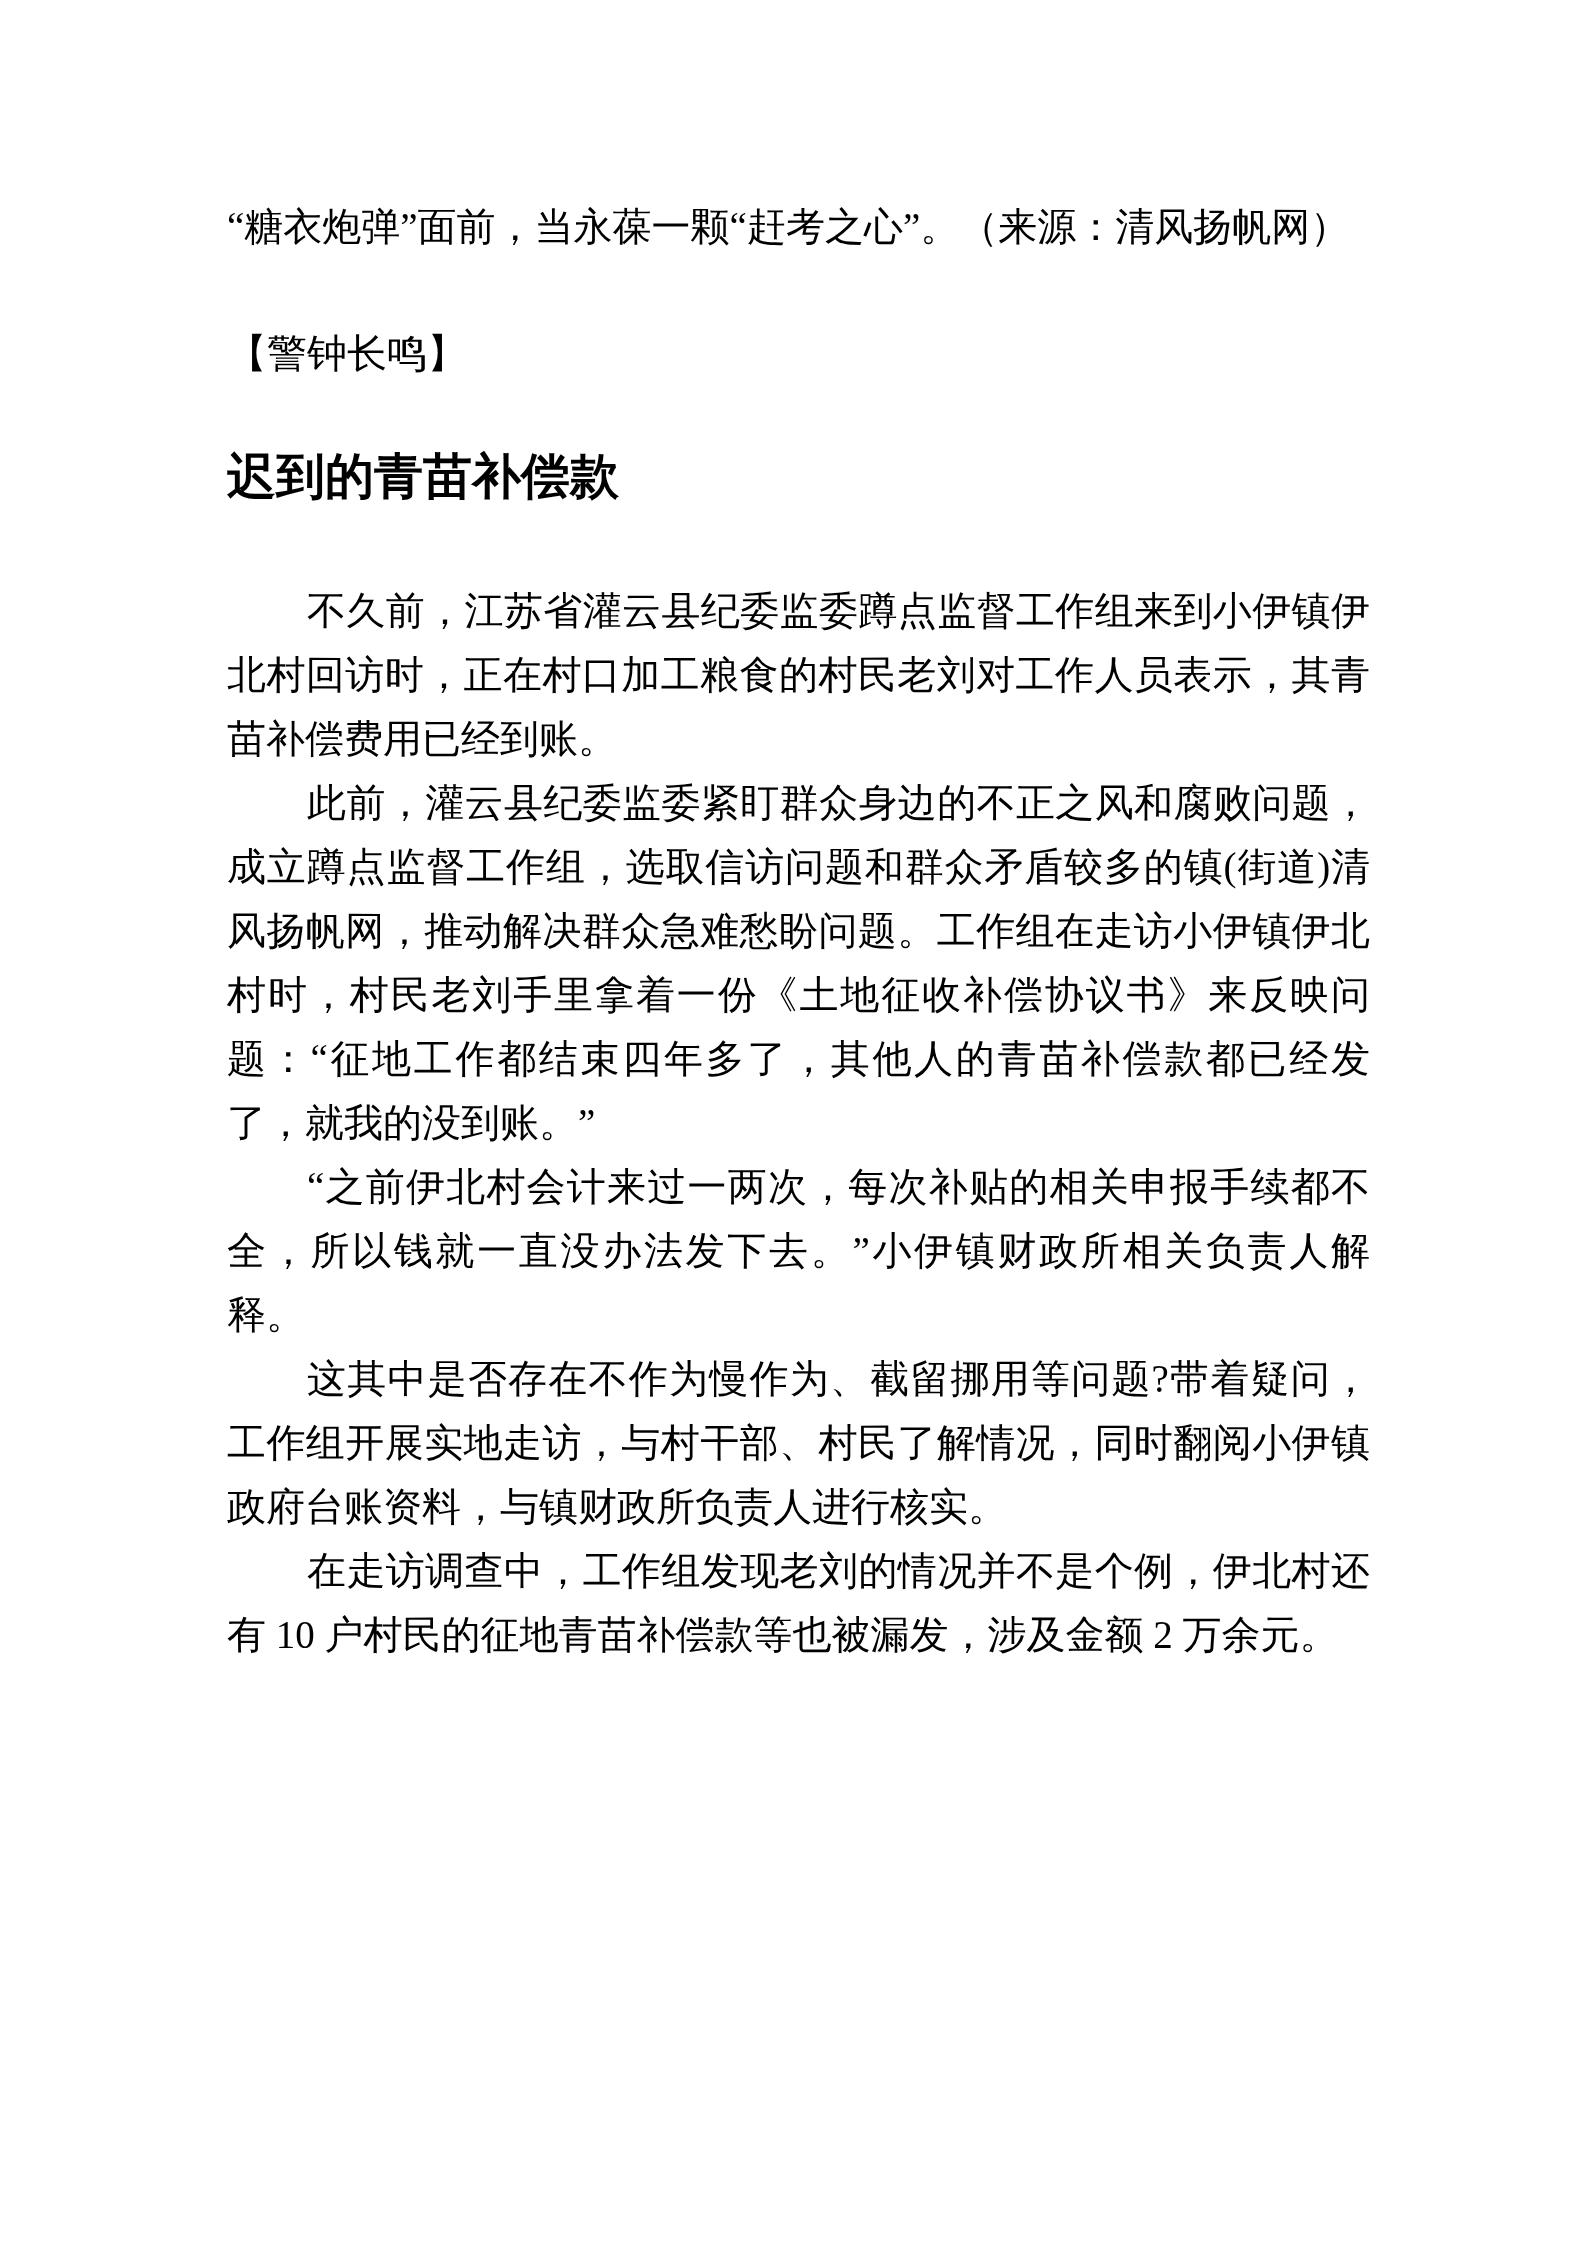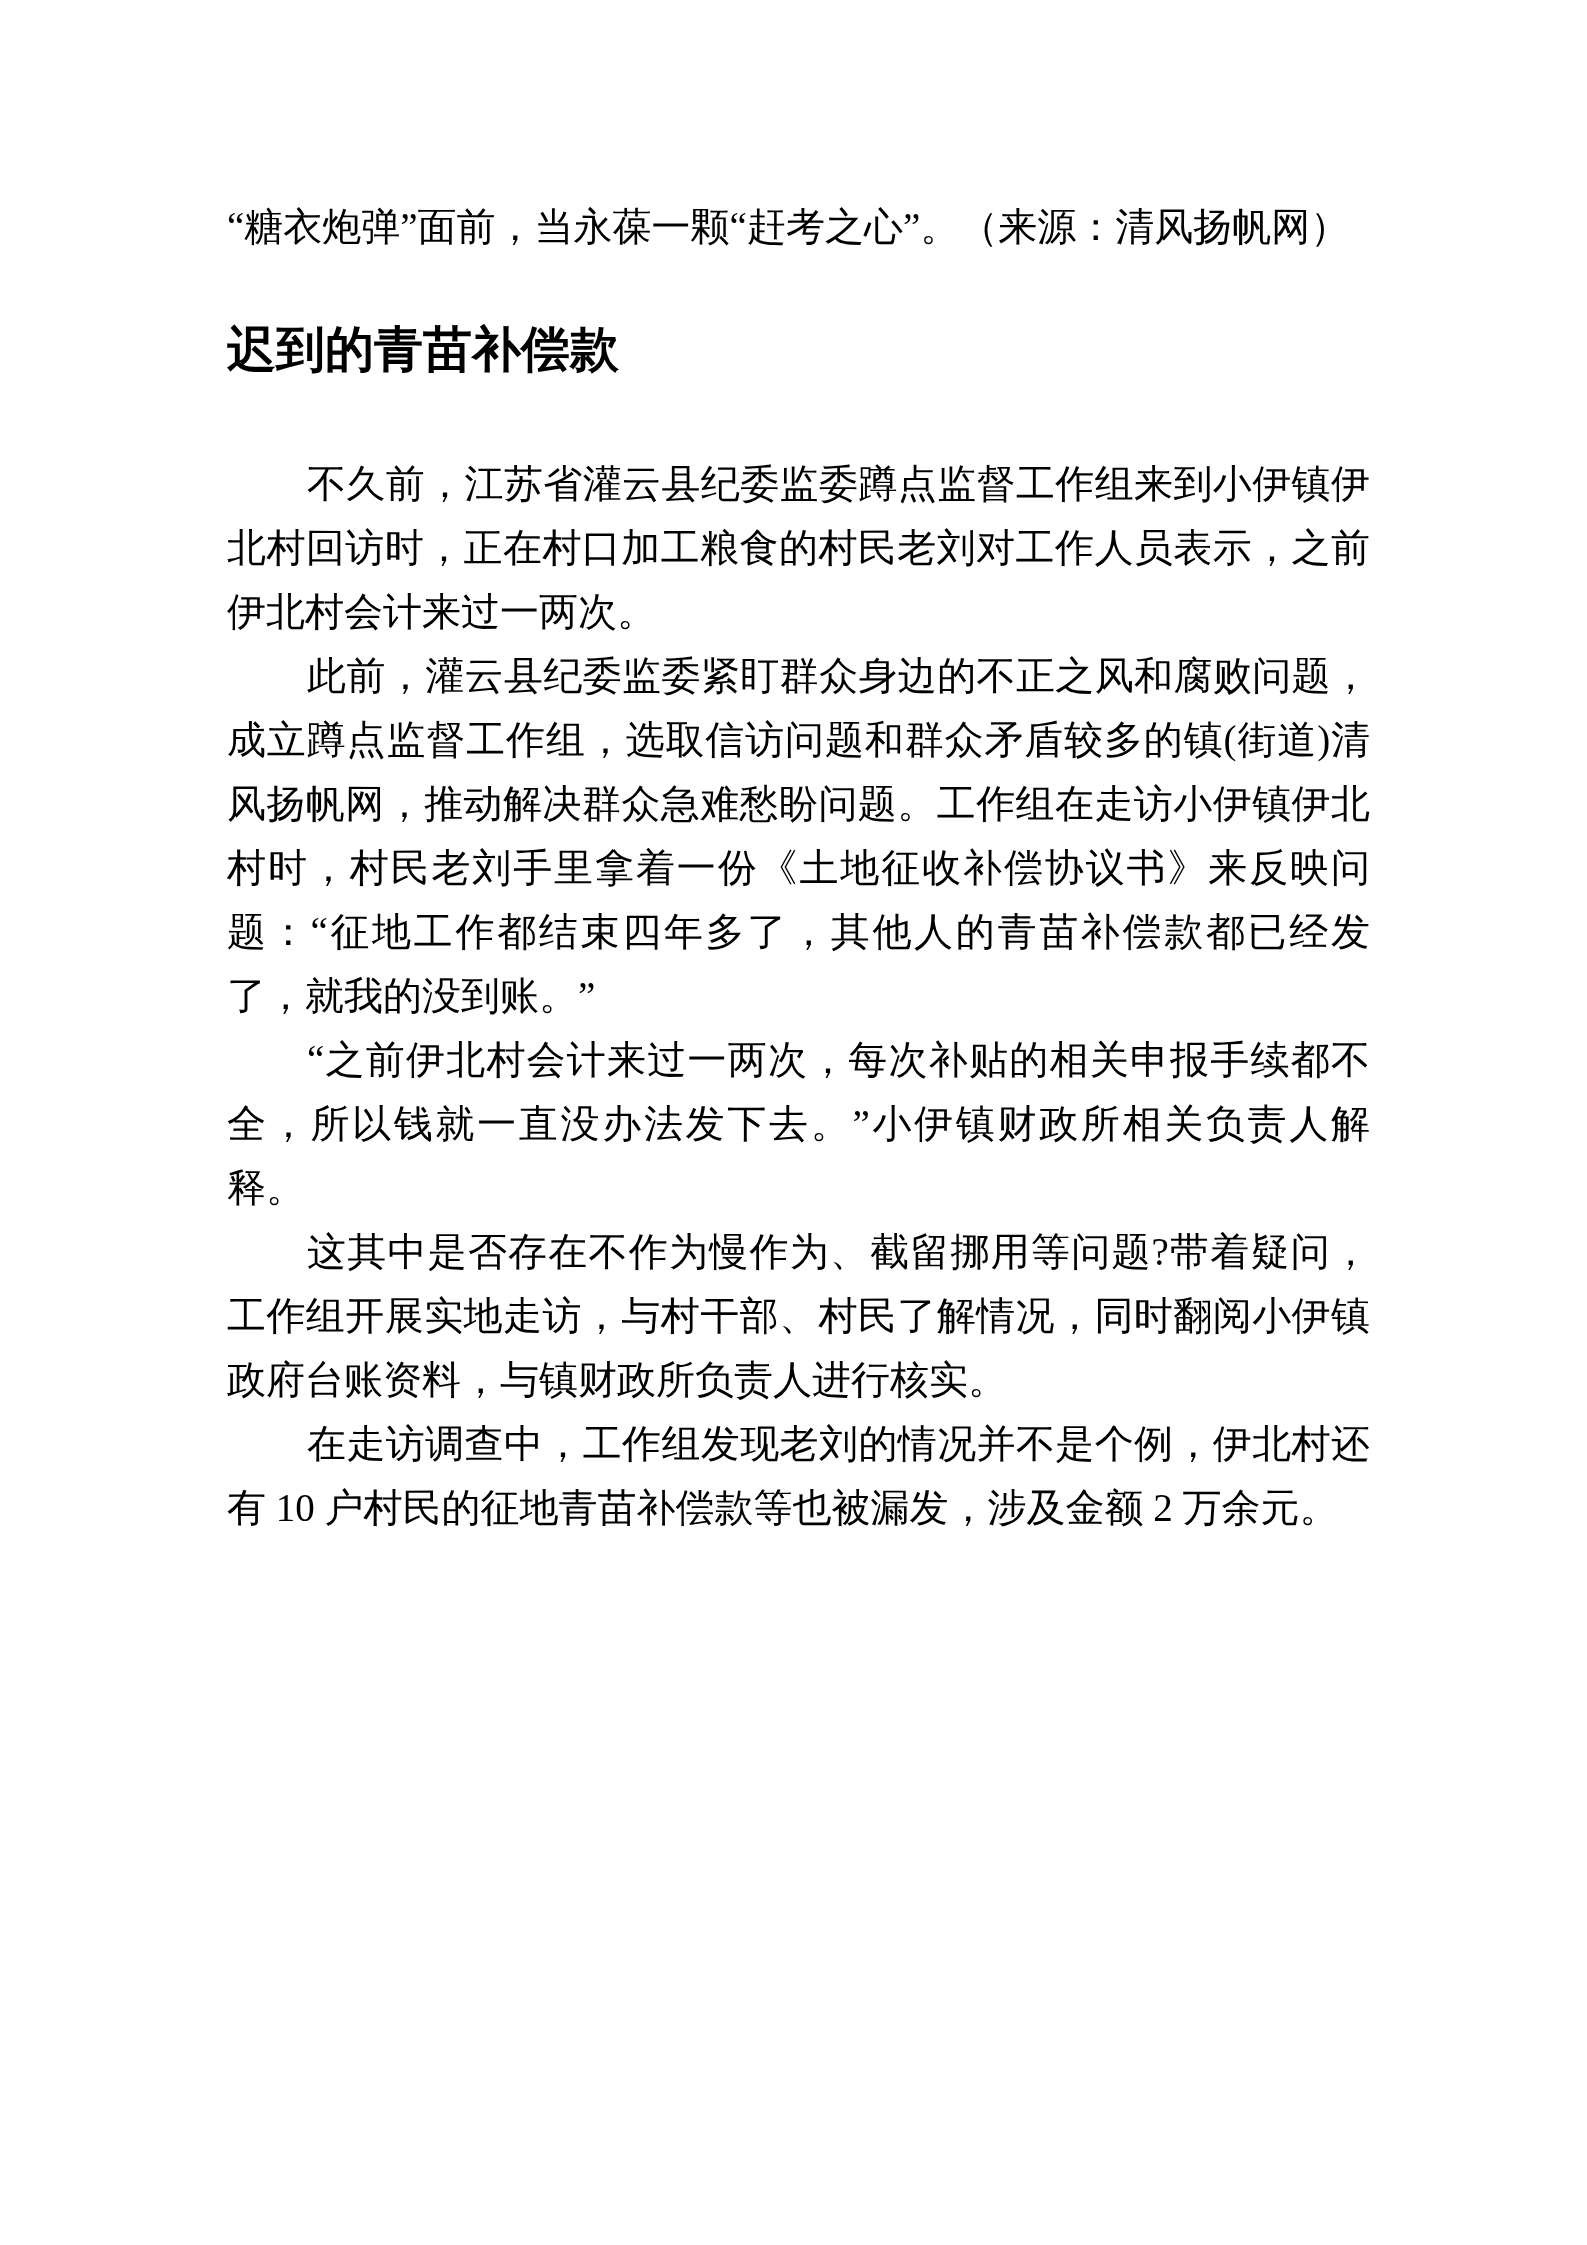--- a/index.html
+++ b/index.html
@@ -62,24 +62,25 @@
     }
   </style>
 </head>
 <body>
 
 <div class="page">
   <div class="content">
 
     <p class="body-text">“糖衣炮弹”面前，当永葆一颗“赶考之心”。（来源：清风扬帆网）</p>
 
+    <p class="body-text section-label">【警钟长鸣】</p>
 
     <p class="article-title">迟到的青苗补偿款</p>
 
-    <p class="body-text indent first-body">不久前，江苏省灌云县纪委监委蹲点监督工作组来到小伊镇伊北村回访时，正在村口加工粮食的村民老刘对工作人员表示，之前伊北村会计来过一两次。</p>
+    <p class="body-text indent first-body">不久前，江苏省灌云县纪委监委蹲点监督工作组来到小伊镇伊北村回访时，正在村口加工粮食的村民老刘对工作人员表示，其青苗补偿费用已经到账。</p>
 
     <p class="body-text indent">此前，灌云县纪委监委紧盯群众身边的不正之风和腐败问题，成立蹲点监督工作组，选取信访问题和群众矛盾较多的镇(街道)清风扬帆网，推动解决群众急难愁盼问题。工作组在走访小伊镇伊北村时，村民老刘手里拿着一份《土地征收补偿协议书》来反映问题：“征地工作都结束四年多了，其他人的青苗补偿款都已经发了，就我的没到账。”</p>
 
     <p class="body-text indent">“之前伊北村会计来过一两次，每次补贴的相关申报手续都不全，所以钱就一直没办法发下去。”小伊镇财政所相关负责人解释。</p>
 
     <p class="body-text indent">这其中是否存在不作为慢作为、截留挪用等问题?带着疑问，工作组开展实地走访，与村干部、村民了解情况，同时翻阅小伊镇政府台账资料，与镇财政所负责人进行核实。</p>
 
 
     <p class="body-text indent">在走访调查中，工作组发现老刘的情况并不是个例，伊北村还有 10 户村民的征地青苗补偿款等也被漏发，涉及金额 2 万余元。</p>
 

